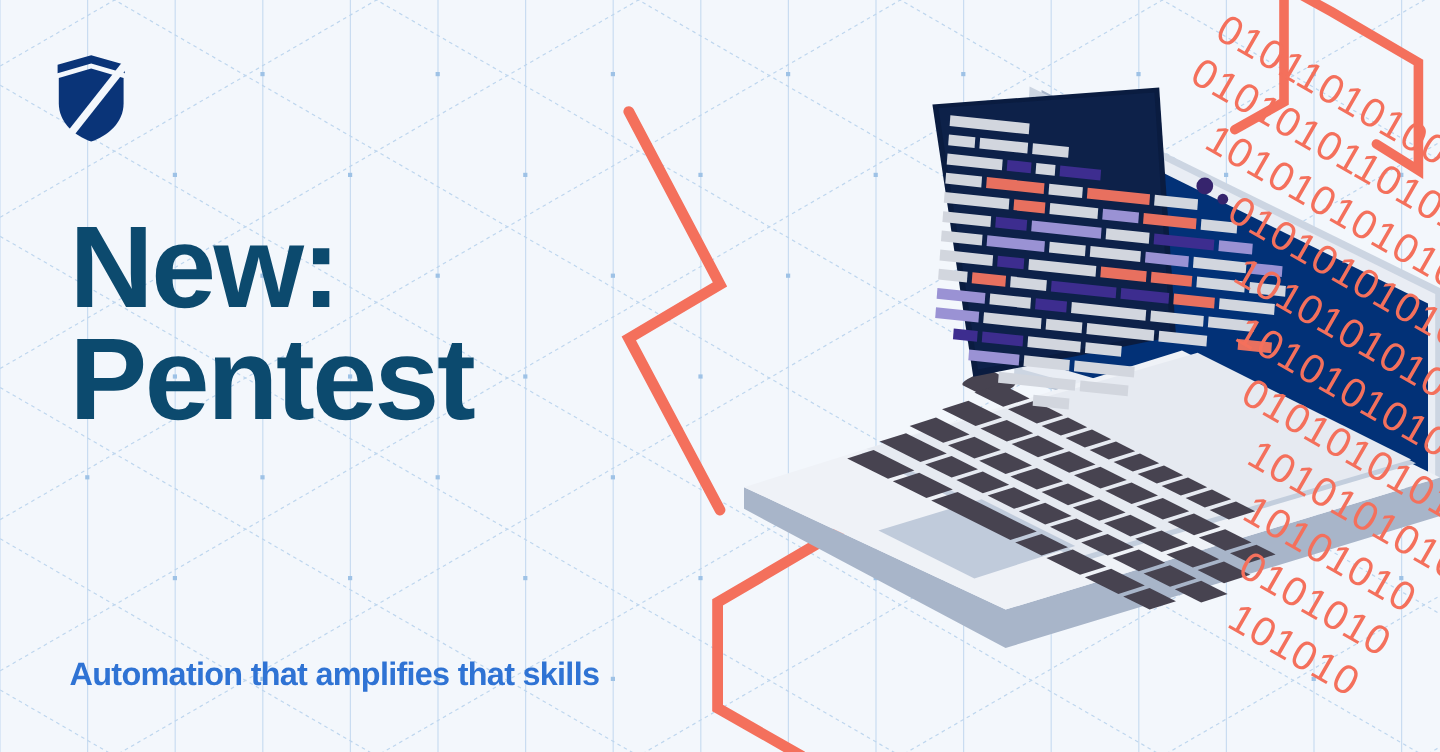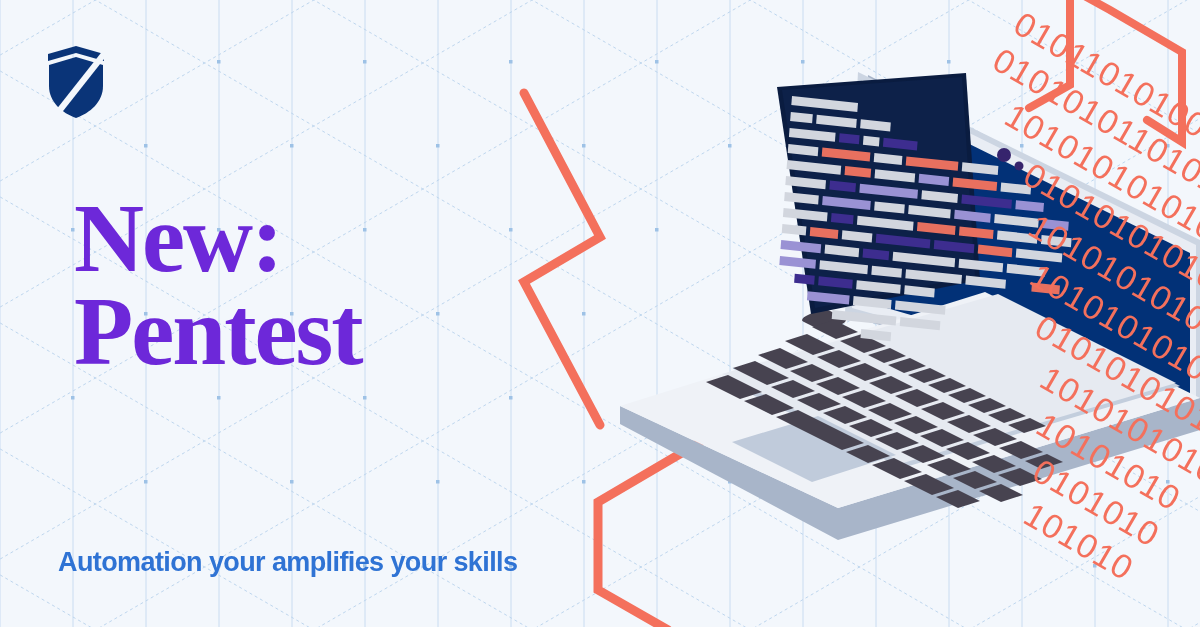--- a/index.html
+++ b/index.html
@@ -13,27 +13,27 @@
     position:relative;width:1200px;height:627px;overflow:hidden;
     background:#f3f7fc;
   }
   
   .grid-layer{position:absolute;inset:0;z-index:0;pointer-events:none;}
   
   .logo{position:absolute;left:46px;top:44px;width:62px;height:76px;z-index:5;}
   
   .copy{position:absolute;left:58px;top:176px;z-index:6;}
   .headline{
-    margin:16px;
+    margin:0;
     font-size:97px;
     line-height:0.96;
     font-weight:bold;
     letter-spacing:-2.0px;
-    color:#6d28d9;
-    font-family:Liberation Serif, serif;
+    color:#0c4a6e;
+    font-family:Liberation Sans, sans-serif;
     white-space:pre-line;
   }
   .subhead{
     margin:0;
     position:absolute;
     left:58px;top:547px;
     font-size:27px;
     font-weight:bold;
     letter-spacing:-0.6px;
     color:#2f73d4;
@@ -163,21 +163,21 @@
     <path d="M2 10 L30 2 L58 10 L58 17 L30 9 L2 17 Z" fill="#0a3478"></path>
 
     <path d="M3 21 L30 13 L57 21 L57 42 C57 58 44 69 30 74 C16 69 3 58 3 42 Z" fill="#0a3478"></path>
 
     <path d="M62 0 L66 5 L10 76 L2 76 Z" fill="#f3f7fc"></path>
   </svg>
 
   <div class="copy">
     <h1 class="headline"><div>New:</div><div>Pentest</div></h1>
   </div>
-  <p class="subhead">Automation your amplifies your skills</p>
+  <p class="subhead">Automation that amplifies that skills</p>
 
   <svg class="illo" viewBox="0 0 1200 627" xmlns="http://www.w3.org/2000/svg">
 
     <polyline points="524,93 600,237 524,282 600,425" fill="none" stroke="#f4705c" stroke-width="9" stroke-linecap="round" stroke-linejoin="miter"></polyline>
 
     <polyline points="1029,108 1070,85 1070,-12 1110,10 1182,52 1182,142 1147,120" fill="none" stroke="#f4705c" stroke-width="8" stroke-linecap="round" stroke-linejoin="miter"></polyline>
 
     <polyline points="736,421 598,502 598,590 668,630" fill="none" stroke="#f4705c" stroke-width="9" stroke-linecap="round" stroke-linejoin="miter"></polyline>
 
     <g>

